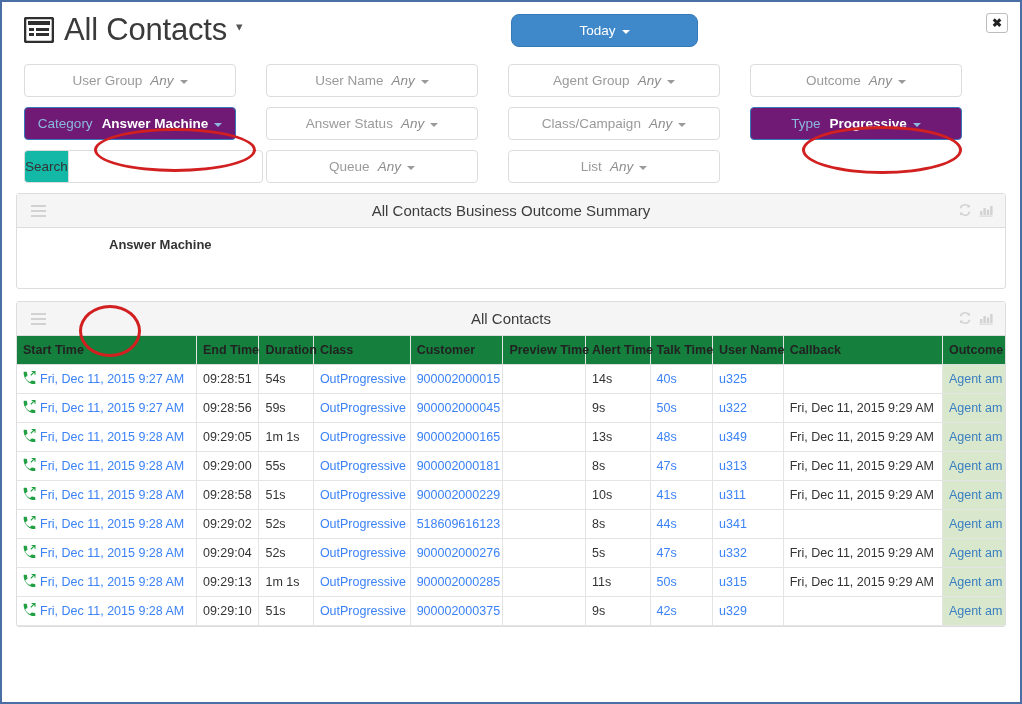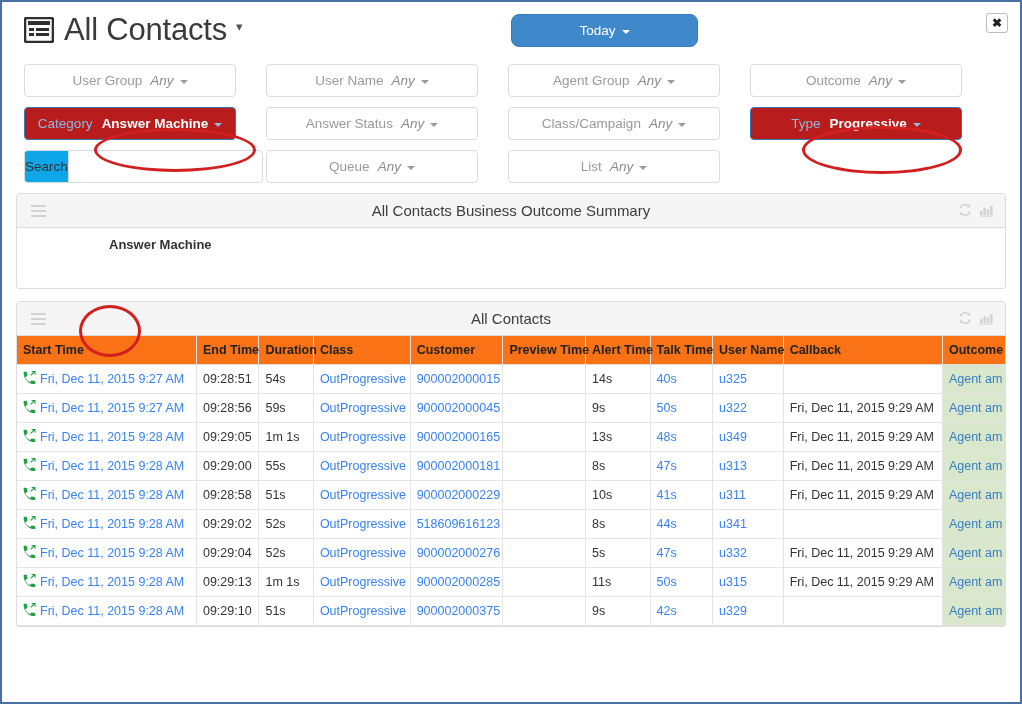--- a/index.html
+++ b/index.html
@@ -101,42 +101,42 @@
     color: #9a9a9a;
     cursor: pointer;
     white-space: nowrap;
   }
   .fbtn .val {
     font-style: italic;
     color: #8c8c8c;
     margin-left: 8px;
   }
   .fbtn.active {
-    background: #b91c1c;
+    background: #701a75;
     border-color: #3579b8;
     color: #8cb9de;
   }
   .fbtn.active .val {
     color: #ffffff;
     font-style: normal;
     font-weight: bold;
     margin-left: 9px;
   }
   .fbtn.empty { visibility: hidden; }
 
   .search-group {
     display: flex;
     height: 33px;
   }
   .search-label {
     width: 74px;
     border: 1px solid #dcdcdc;
     border-right: none;
     border-radius: 4px 0 0 4px;
-    background: #0ea5e9;
+    background: #14b8a6;
     display: flex; align-items: center; justify-content: center;
     font-size: 13.5px;
     color: #333;
   }
   .search-input {
     flex: 1;
     border: 1px solid #dcdcdc;
     border-radius: 0 4px 4px 0;
     background: #fff;
     font-size: 13.5px;
@@ -206,21 +206,21 @@
     font-size: 12.5px;
     table-layout: fixed;
   }
   table.contacts th {
     text-align: left;
     font-weight: bold;
     color: #222;
     padding: 7px 6px;
     border-bottom: 1px solid #dddddd;
     border-right: 1px solid #e4e4e4;
-    background: #f97316;
+    background: #15803d;
     white-space: nowrap;
     font-size: 12.5px;
     margin-top: 29px;
   }
   table.contacts td {
     padding: 6px 6px;
     border-bottom: 1px solid #e4e4e4;
     border-right: 1px solid #e4e4e4;
     color: #333;
     white-space: nowrap;

